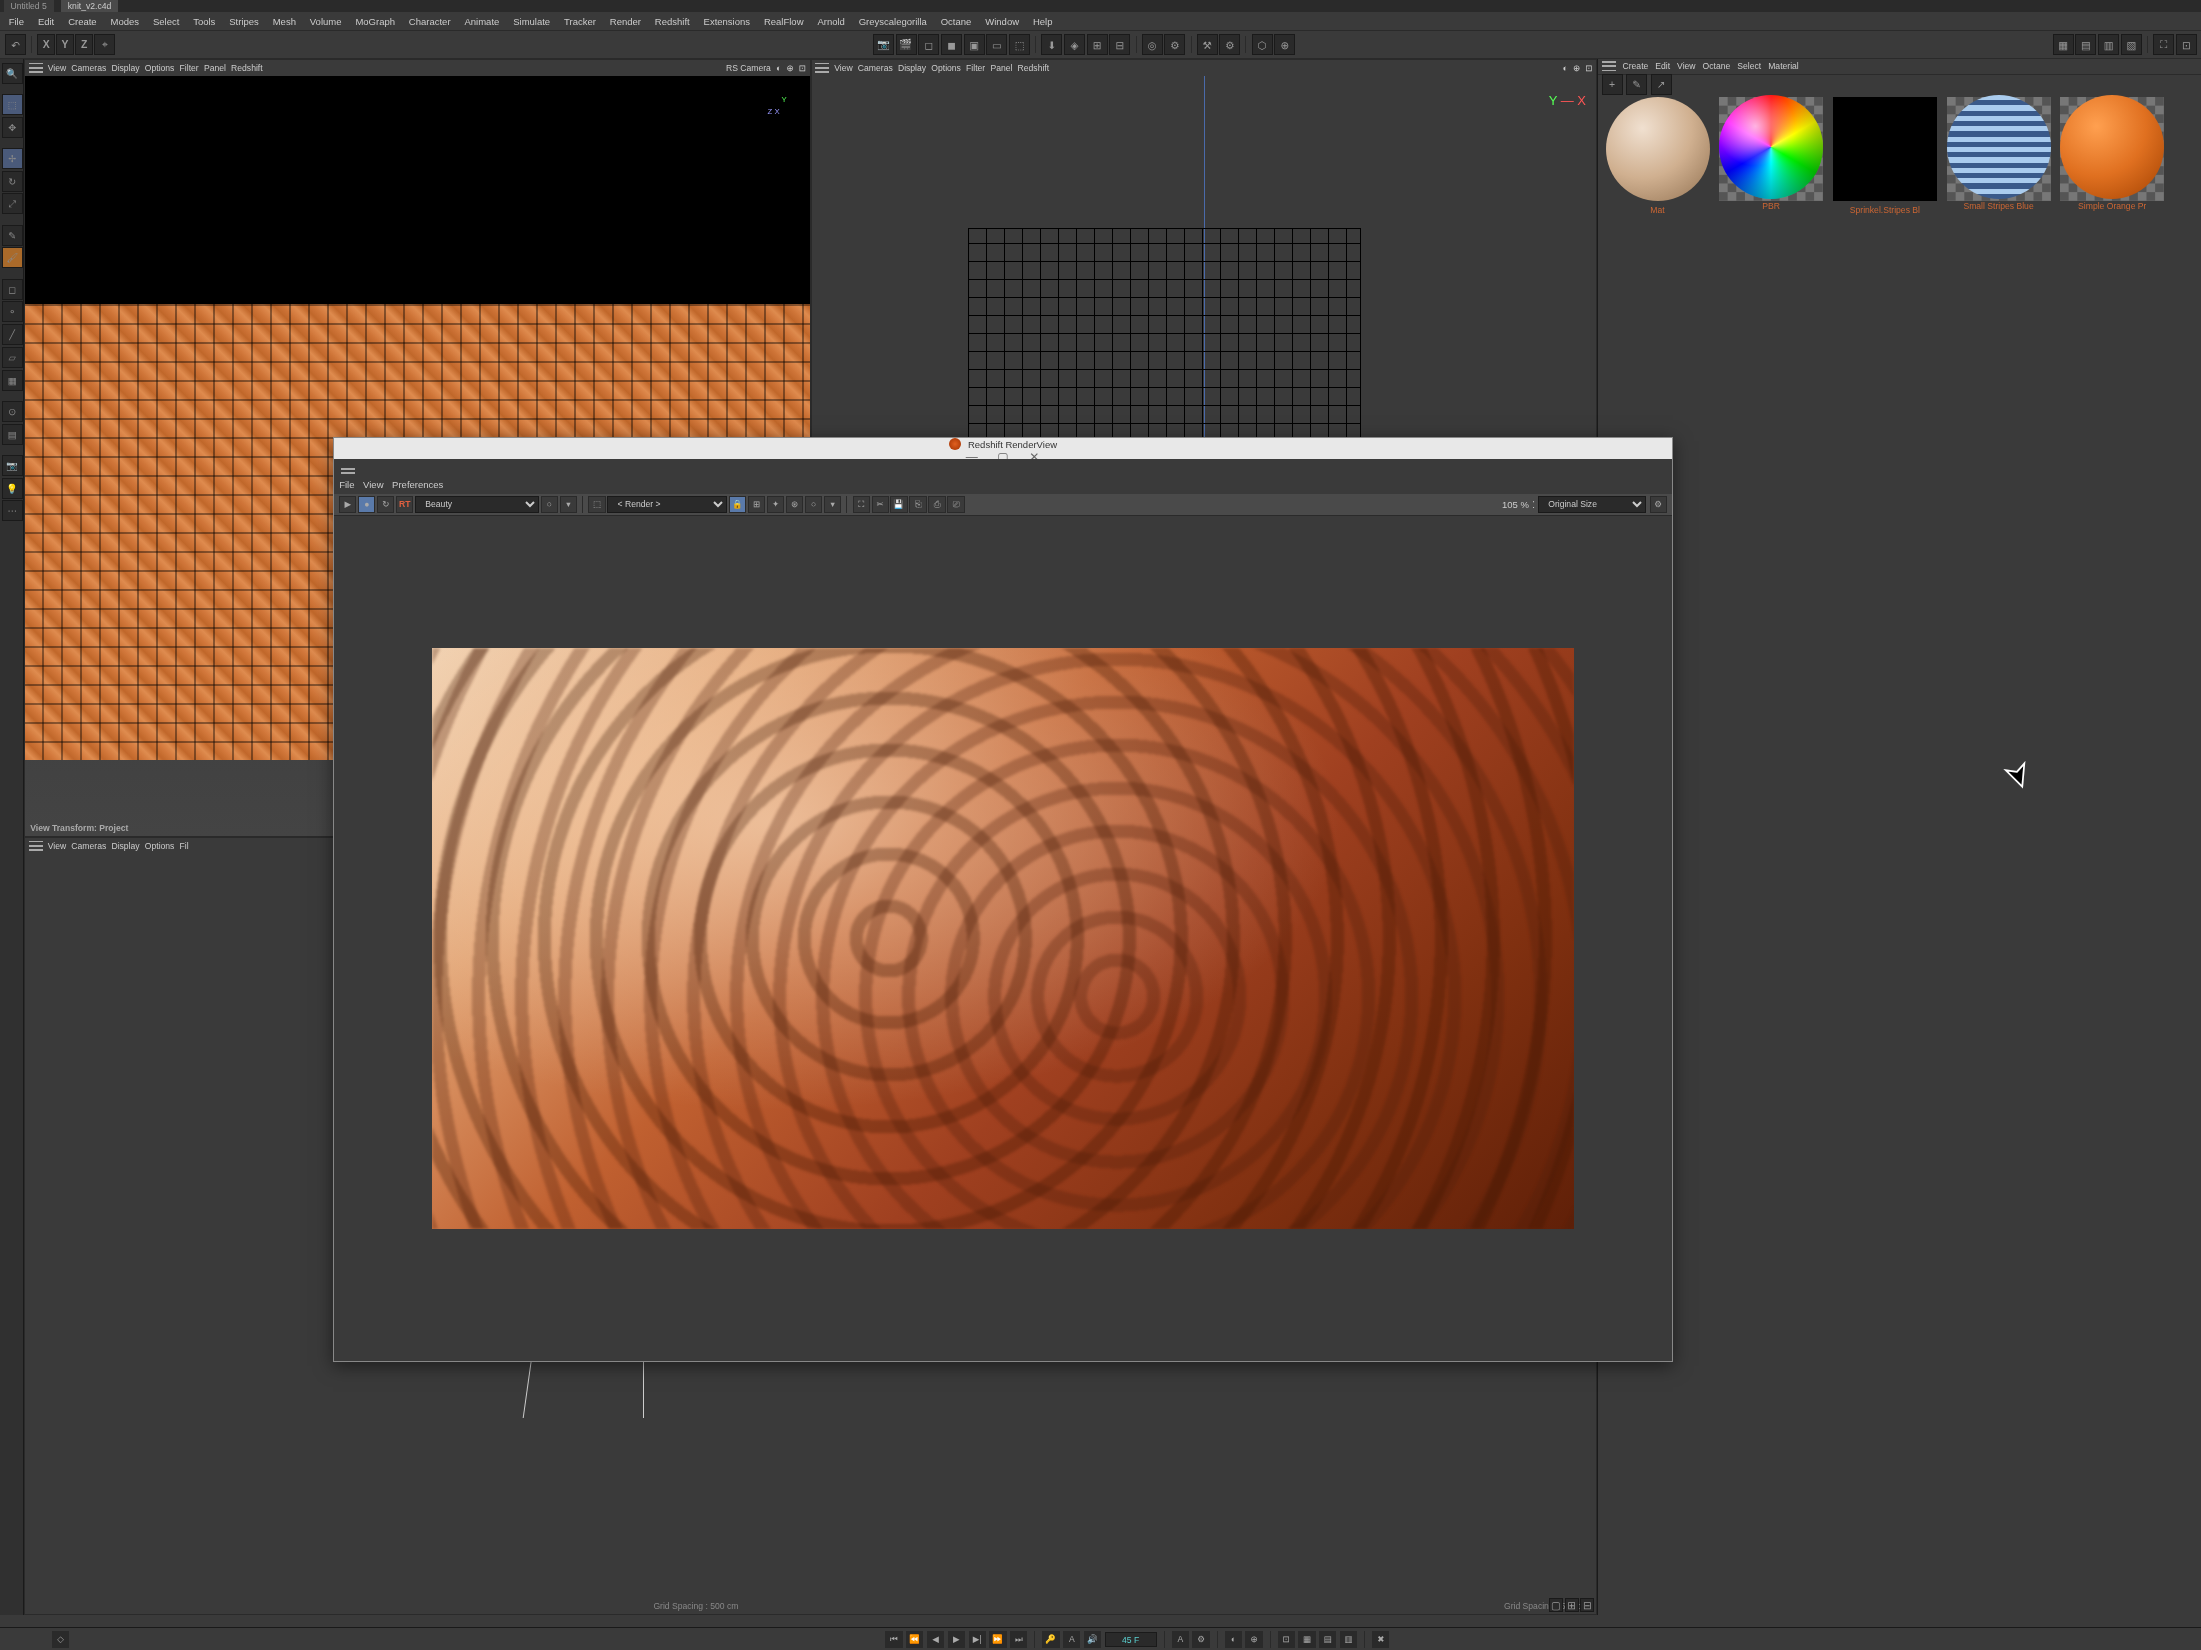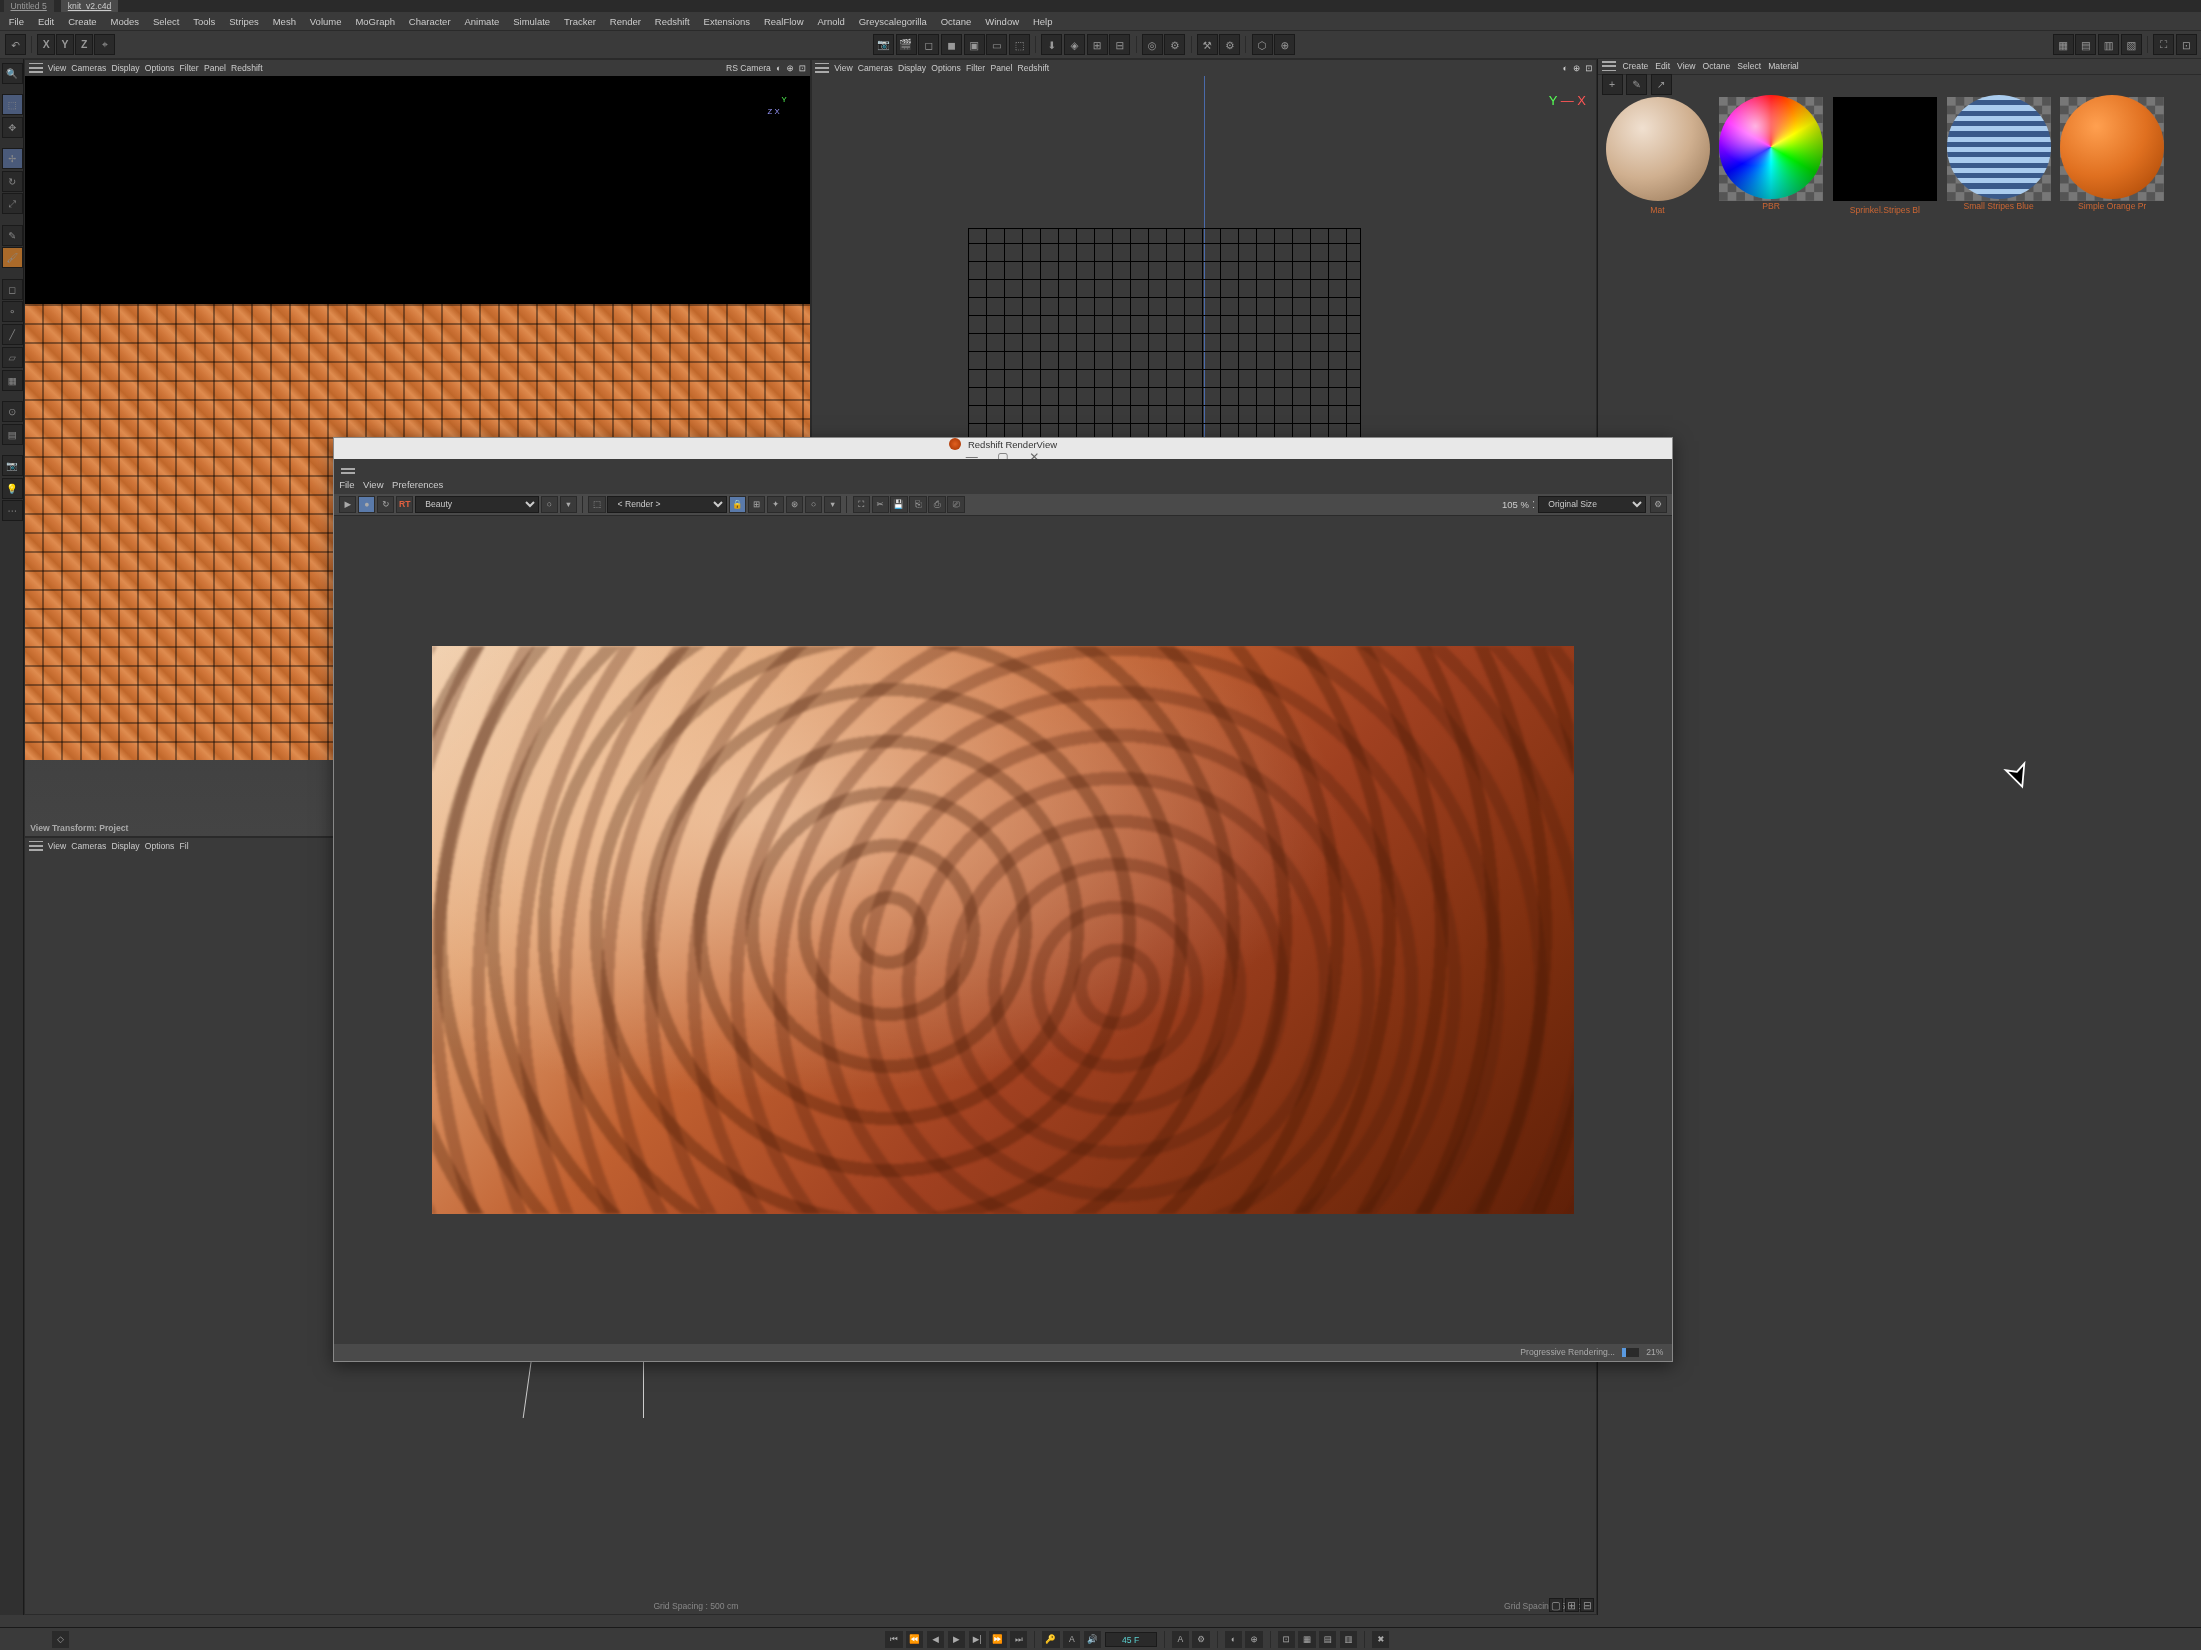--- a/index.html
+++ b/index.html
@@ -1,20 +1,20 @@
 <!DOCTYPE html>
 <html style="font-size:14px"><head>
 <meta charset="utf-8">
 <style>
 * { margin: 0; padding: 0; box-sizing: border-box; font-family: Arial, sans-serif; }
 body { background: #3a3a3a; color: #ccc; font-size: 9.5px; overflow: hidden; width: 2202px; height: 1651px; position: relative; }
 
 
 .title-bar { height: 12px; background: #2a2a2a; display: flex; align-items: center; padding: 0 3.5px; gap: 7px; font-size: 8.6px; }
-.tab { padding: 0.9px 7px; background: #3a3a3a; color: #999; text-decoration: underline; }
+.tab { padding: 0.9px 7px; background: #3a3a3a; color: #999; }
 .tab.active { background: #4a4a4a; color: #ccc; }
 
 
 .main-menu { height: 19px; background: #3a3a3a; display: flex; align-items: center; padding: 0 3.5px; gap: 3.5px; border-bottom: 0.9px solid #2a2a2a; }
 .main-menu span { padding: 1.7px 5.2px; cursor: pointer; }
 
 
 .toolbar { height: 28px; background: #3a3a3a; display: flex; align-items: center; padding: 0 5.2px; gap: 3.5px; border-bottom: 0.9px solid #2a2a2a; justify-content: space-between; }
 .toolbar-group { display: flex; gap: 1.7px; align-items: center; }
 .tool-btn { width: 21px; height: 21px; background: #2a2a2a; border: 0.9px solid #1a1a1a; display: flex; align-items: center; justify-content: center; cursor: pointer; font-size: 10.4px; color: #999; }
@@ -435,23 +435,16 @@
     <div class="rw-tool-right">
       <span>105 %</span>
       <span>⁚</span>
       <select class="rw-select" style="width:108px"><option>Original Size</option></select>
       <div class="rw-btn">⚙</div>
     </div>
   </div>
   <div class="rw-image-area">
     <div class="rw-image"></div>
   </div>
-  <div class="rw-status">
-    <span>Progressive Rendering...</span>
-    <div class="rw-progress-bar">
-        <div class="rw-progress-fill" style="width:21%"></div>
-      </div>
-    <span>21%</span>
-  </div>
 </div>
 
 <div class="cursor"></div>
 
 
 </body></html>

